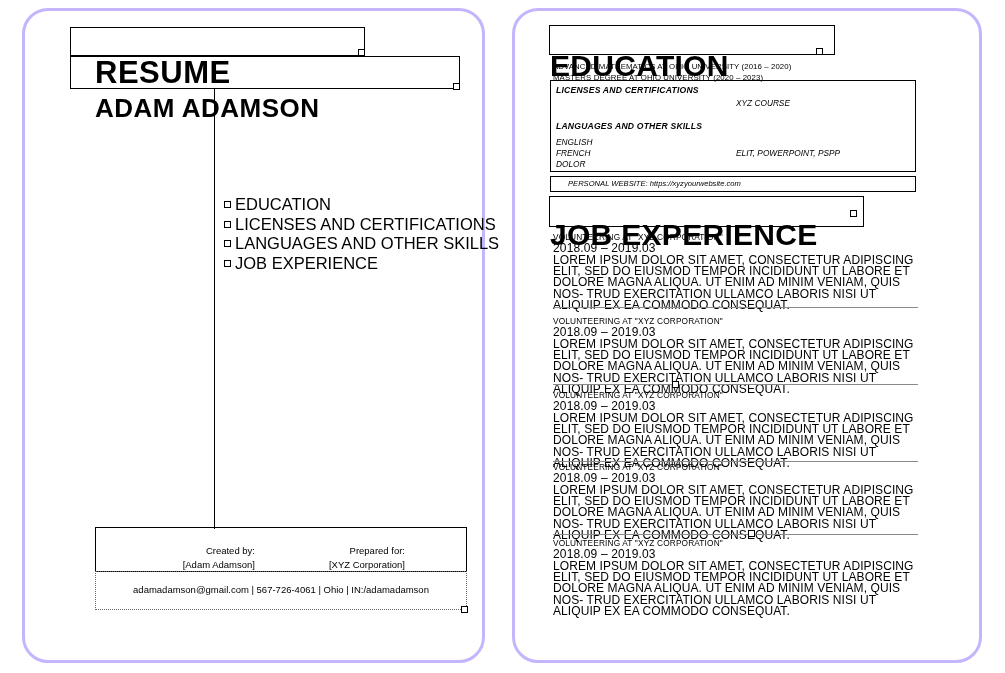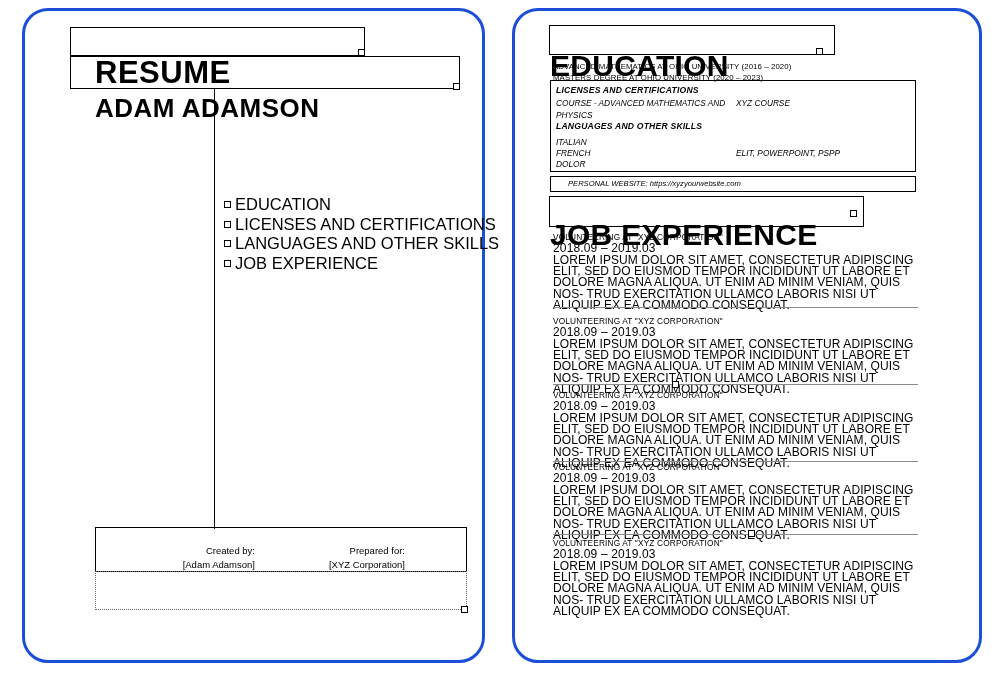--- a/index.html
+++ b/index.html
@@ -16,21 +16,21 @@
   }
   .canvas {
     position: relative;
     width: 1005px;
     height: 673px;
     background: #ffffff;
   }
   .page {
     position: absolute;
     background: #ffffff;
-    border: 3px solid #1d4ed8;
+    border: 3px solid #c4b5fd;
     border-radius: 26px;
     box-sizing: border-box;
   }
   .page-left {
     left: 22px;
     top: 8px;
     width: 463px;
     height: 655px;
   }
   .page-right {
@@ -273,20 +273,21 @@
       <div class="bbox" style="left:0; top:0; width:372px; height:45px;"></div>
       <div class="bbox-dotted" style="left:0; top:44px; width:372px; height:39px;"></div>
       <div class="footer-col footer-created">
         <div>Created by:</div>
         <div>[Adam Adamson]</div>
       </div>
       <div class="footer-col footer-prepared">
         <div>Prepared for:</div>
         <div>[XYZ Corporation]</div>
       </div>
+      <div class="footer-contact">adamadamson@gmail.com  |   567-726-4061  |     Ohio    | IN:/adamadamson</div>
       <div class="handle" style="left:366px; top:79px;"></div>
     </div>
 
   </div>
 
   <div class="page page-right">
 
     <div class="bbox" style="left:34px; top:14px; width:286px; height:30px;"></div>
     <div class="handle" style="left:301px; top:37px;"></div>
 
@@ -294,24 +295,23 @@
     <div class="handle" style="left:335px; top:199px;"></div>
   </div>
 
   <h2 class="edu-title">EDUCATION</h2>
   <div class="edu-line" style="top:61px;">ADVANCED MATHEMATICS AT OHIO UNIVERSITY (2016 – 2020)</div>
   <div class="edu-line" style="top:72px;">MASTERS DEGREE AT OHIO UNIVERSITY (2020 – 2023)</div>
 
   <div class="cert-box">
     <div class="bbox" style="left:0; top:0; width:366px; height:92px;"></div>
     <div class="cert-head" style="left:6px; top:5px;">LICENSES AND CERTIFICATIONS</div>
-    <div class="cert-txt" style="left:6px; top:18px; width:190px;">COURSE - ADVANCED MATHEMATICS AND PHYSICS</div>
     <div class="cert-txt" style="left:186px; top:18px; width:150px;">XYZ COURSE</div>
     <div class="cert-head" style="left:6px; top:41px;">LANGUAGES AND OTHER SKILLS</div>
-    <div class="cert-txt" style="left:6px; top:57px;">ITALIAN</div>
+    <div class="cert-txt" style="left:6px; top:57px;">ENGLISH</div>
     <div class="cert-txt" style="left:6px; top:68px;">FRENCH</div>
     <div class="cert-txt" style="left:6px; top:79px;">DOLOR</div>
     <div class="cert-txt" style="left:186px; top:68px;">ELIT, POWERPOINT, PSPP</div>
   </div>
 
   <div class="website-box">
     <div class="bbox" style="left:0; top:0; width:366px; height:16px;"></div>
     <div class="website-txt">PERSONAL WEBSITE: https://xyzyourwebsite.com</div>
   </div>
 

